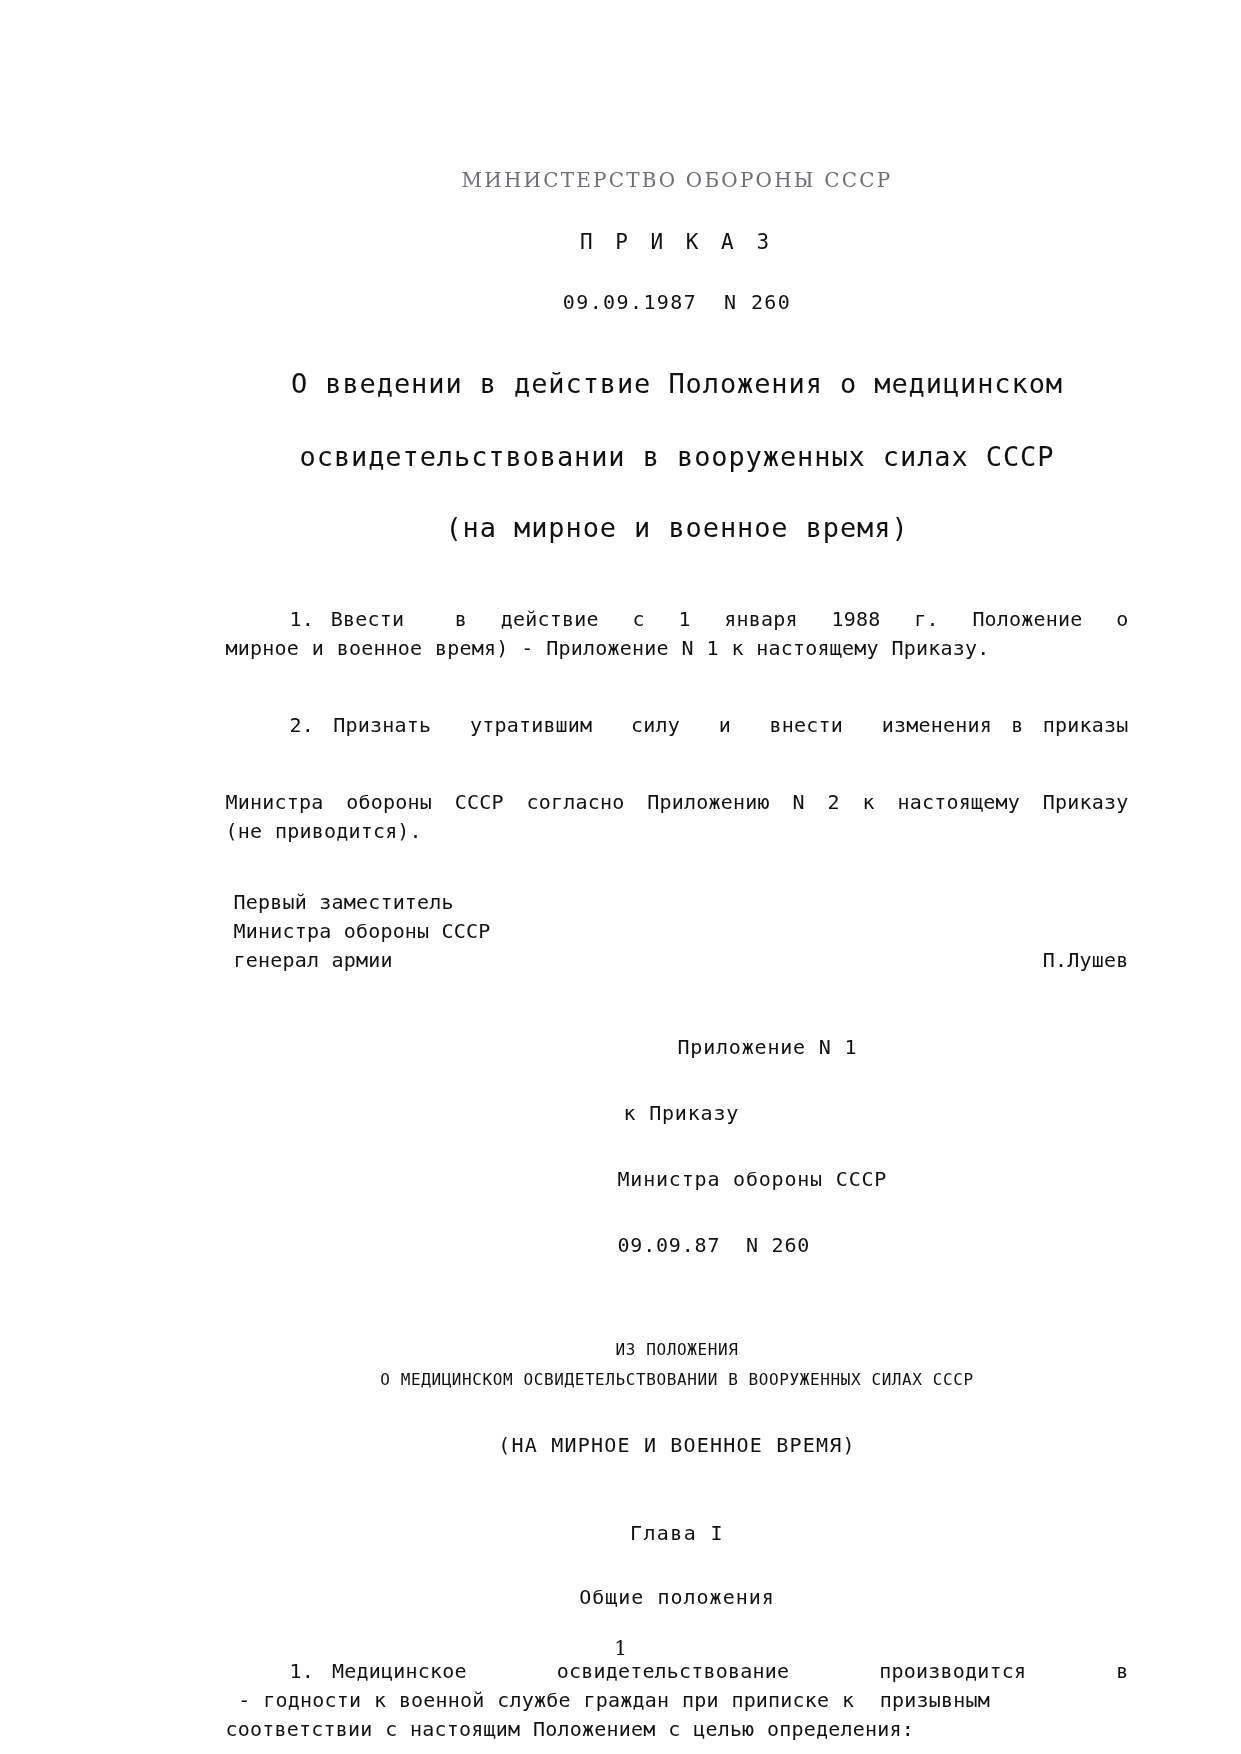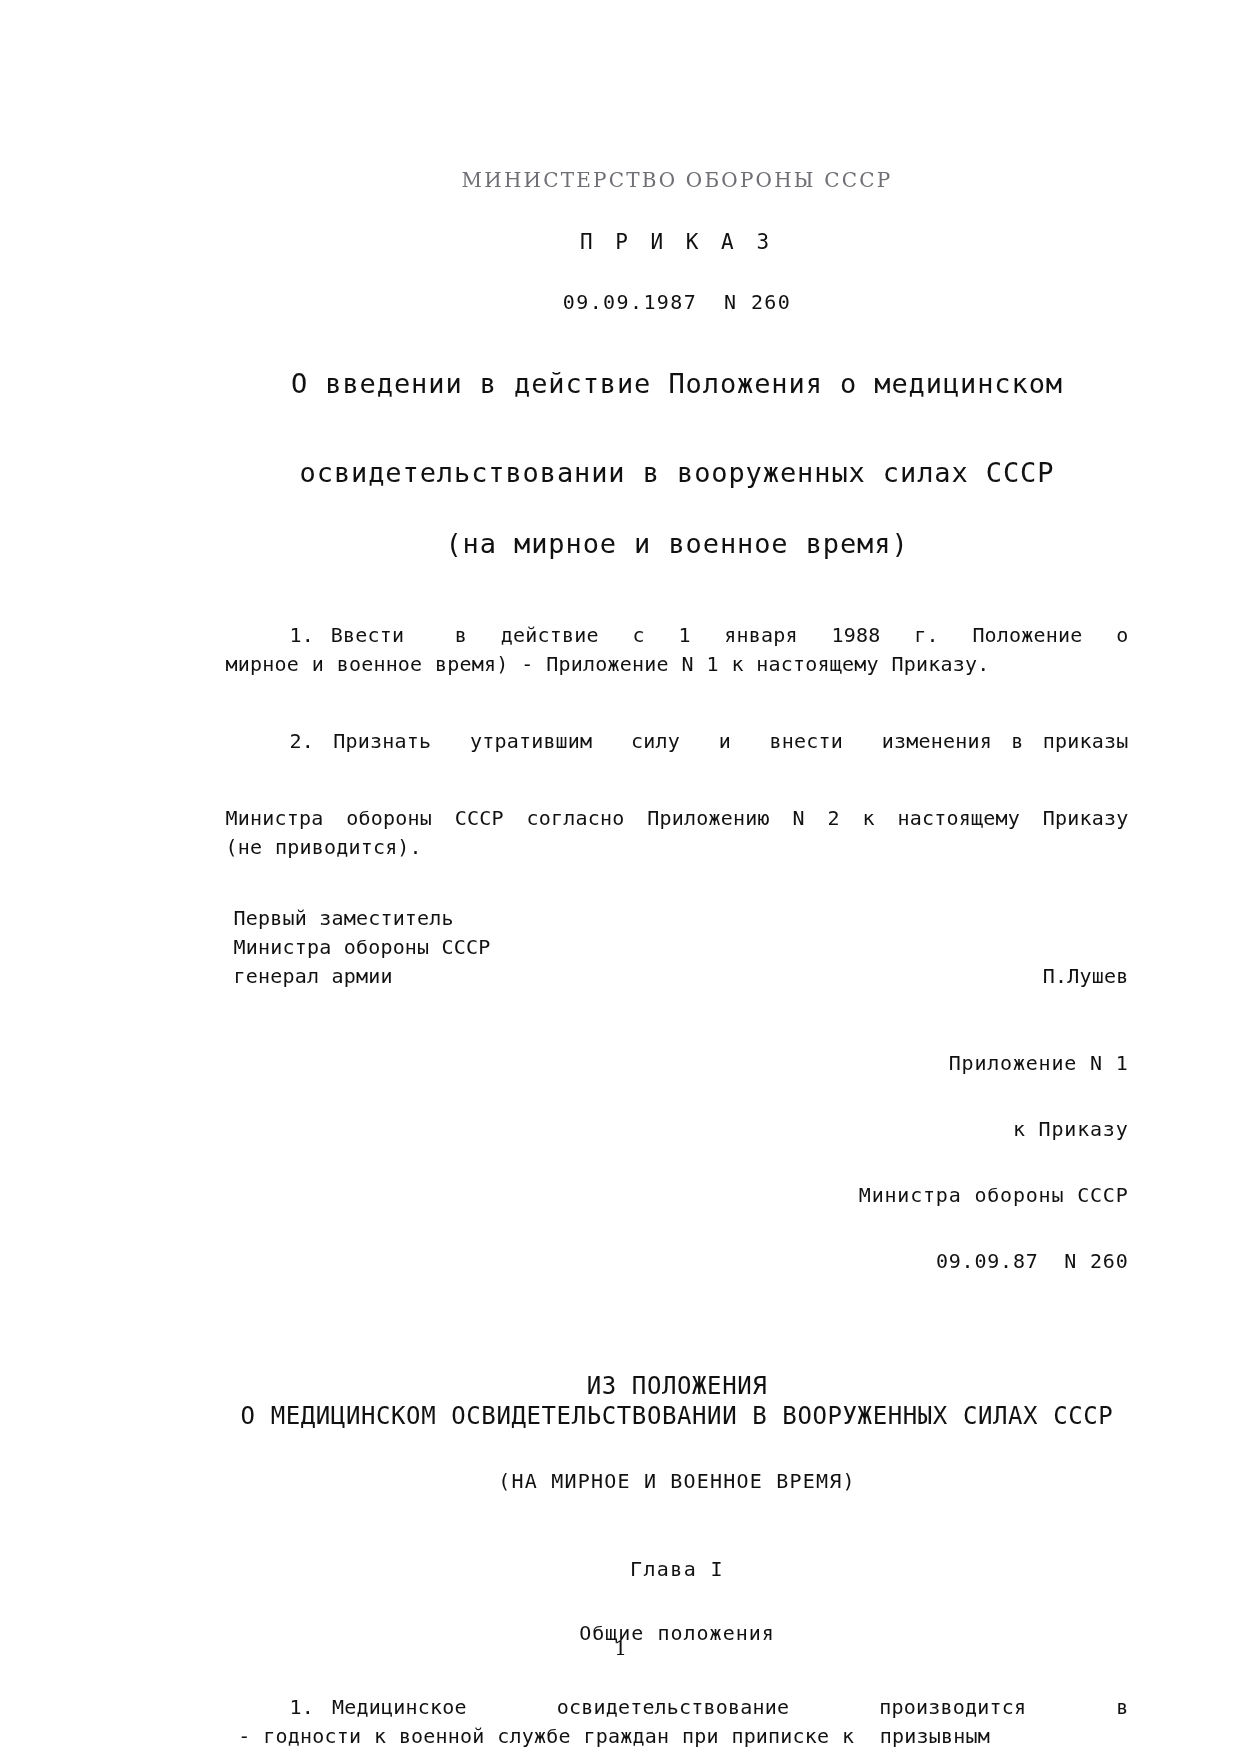--- a/index.html
+++ b/index.html
@@ -51,21 +51,21 @@
     white-space: pre;
   }
 
   .title-line {
     text-align: center;
     font-size: 27px;
     letter-spacing: 0.9px;
     margin-top: 54px;
     white-space: pre;
   }
-  .title-line.second { margin-top: 58px; }
+  .title-line.second { margin-top: 42px; }
   .title-line.third  { margin-top: 40px; }
 
   
   .para {
     font-size: 20px;
     line-height: 29px;
     text-align: justify;
     text-align-last: left;
     letter-spacing: 0.2px;
     margin-top: 38px;
@@ -100,33 +100,33 @@
   }
   .sig-line { white-space: pre; }
 
   
   .appendix {
     margin-top: 60px;
     font-size: 20px;
     letter-spacing: 0.8px;
     padding-left: 392px;
   }
-  .appendix > div { white-space: pre; margin-bottom: 42px; text-align: right; }
+  .appendix > div { white-space: pre; margin-bottom: 42px; }
   .appendix > div:last-child { margin-bottom: 0; }
   .ap-1 { padding-left: 60px; }
   .ap-2 { padding-left: 6px; }
   .ap-3 { padding-left: 0px; }
   .ap-4 { padding-left: 0px; }
 
   
   .regulation-head {
     text-align: center;
-    font-size: 24px;
+    font-size: 16px;
     letter-spacing: 0.6px;
-    margin-top: 98px;
+    margin-top: 78px;
     line-height: 30px;
   }
   .regulation-head > div { white-space: pre; }
 
   .subtitle-paren {
     text-align: center;
     font-size: 20px;
     letter-spacing: 1.2px;
     margin-top: 38px;
     white-space: pre;

